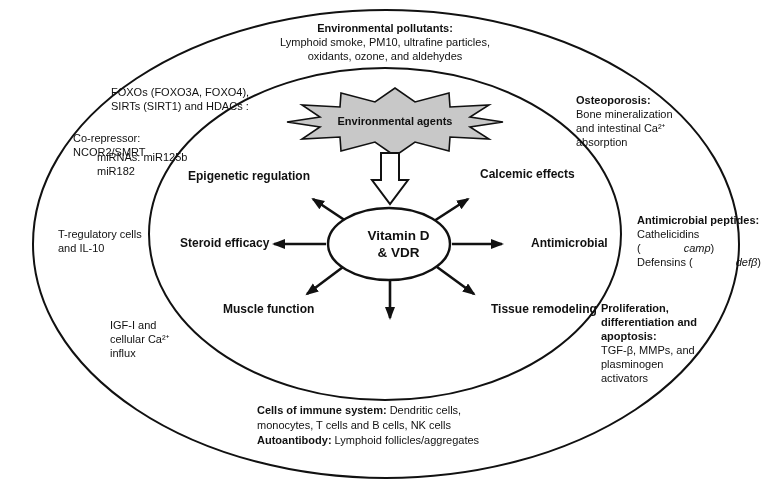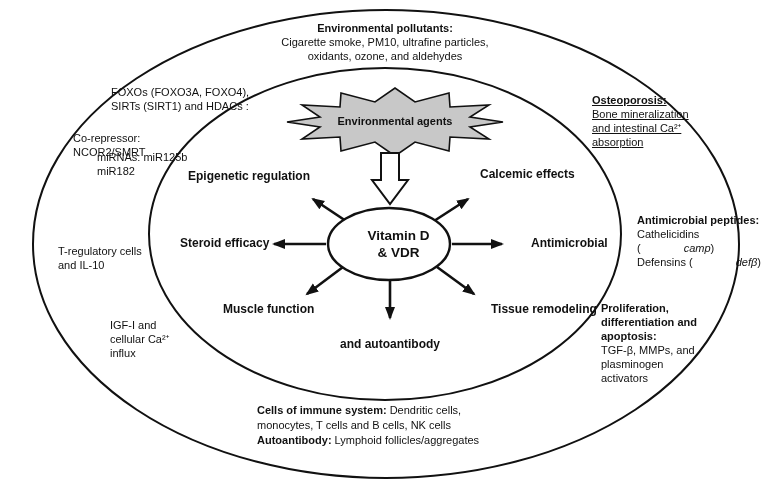--- a/index.html
+++ b/index.html
@@ -64,55 +64,54 @@
     <div>&amp; VDR</div>
   </div>
 
   <div class="spoke-label" style="left:165px;top:169px;">Epigenetic regulation</div>
   <div class="spoke-label" style="left:457px;top:167px;">Calcemic effects</div>
   <div class="spoke-label" style="left:157px;top:236px;">Steroid efficacy</div>
   <div class="spoke-label" style="left:508px;top:236px;">Antimicrobial</div>
   <div class="spoke-label" style="left:200px;top:302px;">Muscle function</div>
   <div class="spoke-label" style="left:468px;top:302px;">Tissue remodeling</div>
   <div class="immune-label">
-    <div>and autoantibody</div>
   </div>
 
   <div class="txt center" style="left:253px;top:21px;width:264px;">
     <div class="b">Environmental pollutants:</div>
-    <div>Cigarette smoke, PM10, ultrafine particles,</div>
+    <div>Lymphoid smoke, PM10, ultrafine particles,</div>
     <div>oxidants, ozone, and aldehydes</div>
   </div>
 
   <div class="txt" style="left:111px;top:85px;">
     <div>FOXOs (FOXO3A, FOXO4),</div>
     <div>SIRTs (SIRT1) and HDACs :</div>
   </div>
 
   <div class="txt" style="left:73px;top:131px;">
     <div>Co-repressor:</div>
     <div>NCOR2/SMRT</div>
   </div>
   <div class="txt" style="left:73px;top:150px;margin-left:24px;">
     <div>miRNAs: miR125b</div>
     <div>miR182</div>
   </div>
 
-  <div class="txt" style="left:58px;top:244px;">
+  <div class="txt" style="left:58px;top:227px;">
     <div>T-regulatory cells</div>
     <div>and IL-10</div>
   </div>
 
   <div class="txt" style="left:110px;top:318px;">
     <div>IGF-I and</div>
     <div>cellular Ca²⁺</div>
     <div>influx</div>
   </div>
 
-  <div class="txt" style="left:592px;top:93px;text-decoration:underline;">
+  <div class="txt" style="left:576px;top:93px;">
     <div class="b">Osteoporosis:</div>
     <div>Bone mineralization</div>
     <div>and intestinal  Ca²⁺</div>
     <div>absorption</div>
   </div>
 
   <div class="txt" style="left:637px;top:213px;">
     <div class="b">Antimicrobial peptides:</div>
     <div><span>Cathelicidins (</span><span class="i">camp</span><span>)</span></div>
     <div><span>Defensins (</span><span class="i">defβ</span><span>)</span></div>

